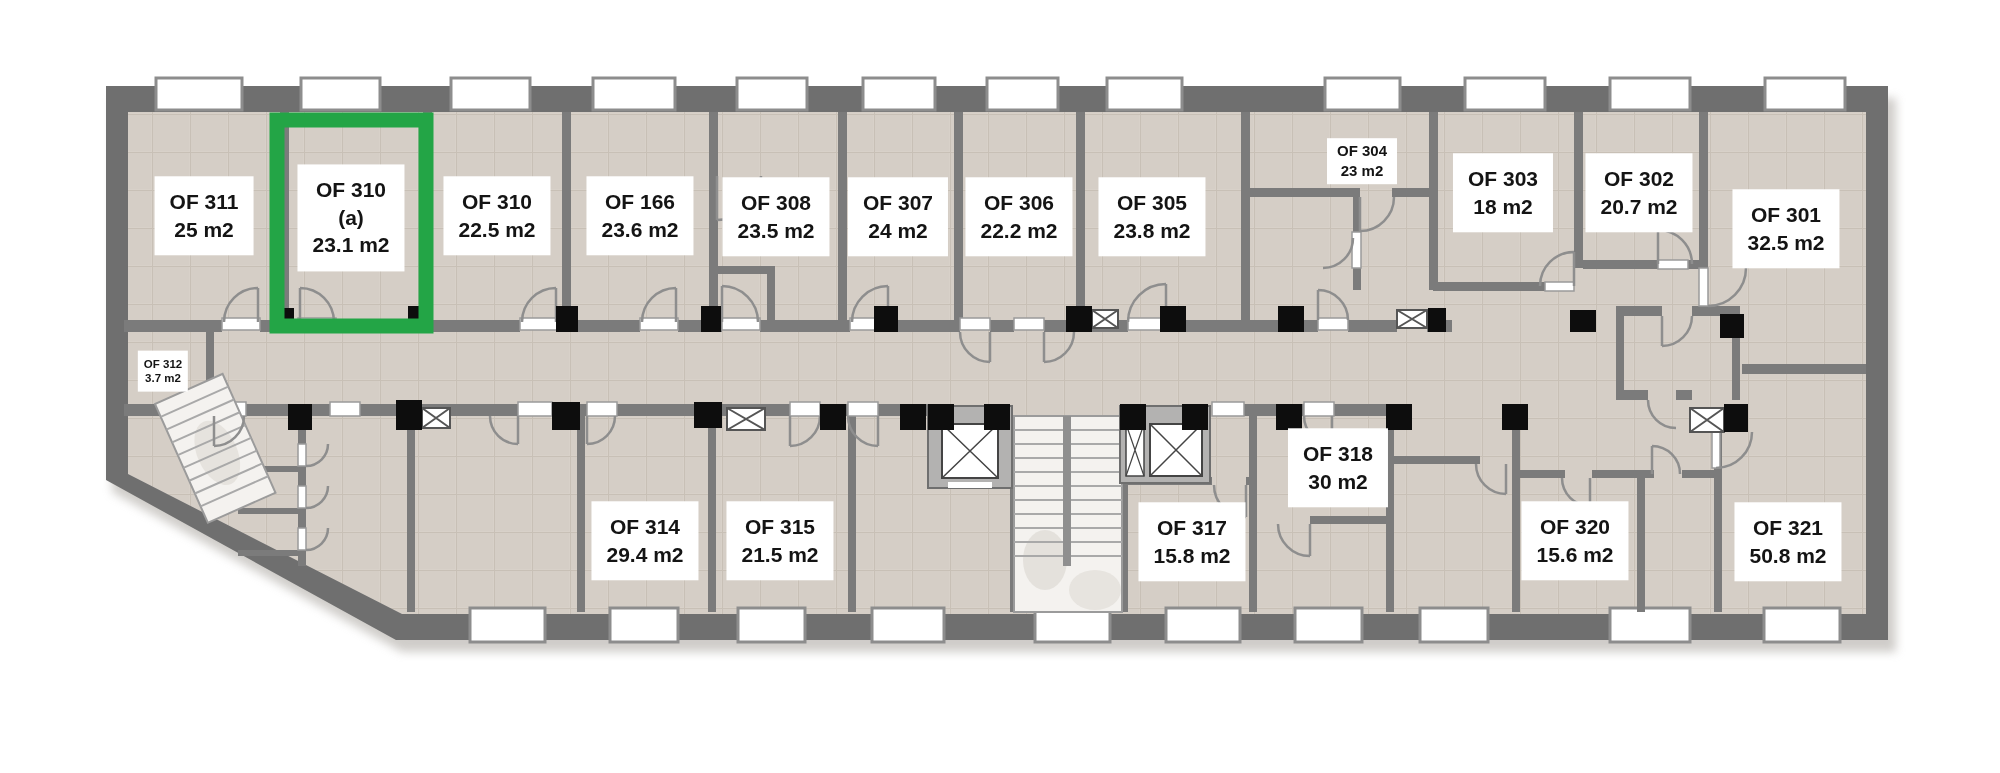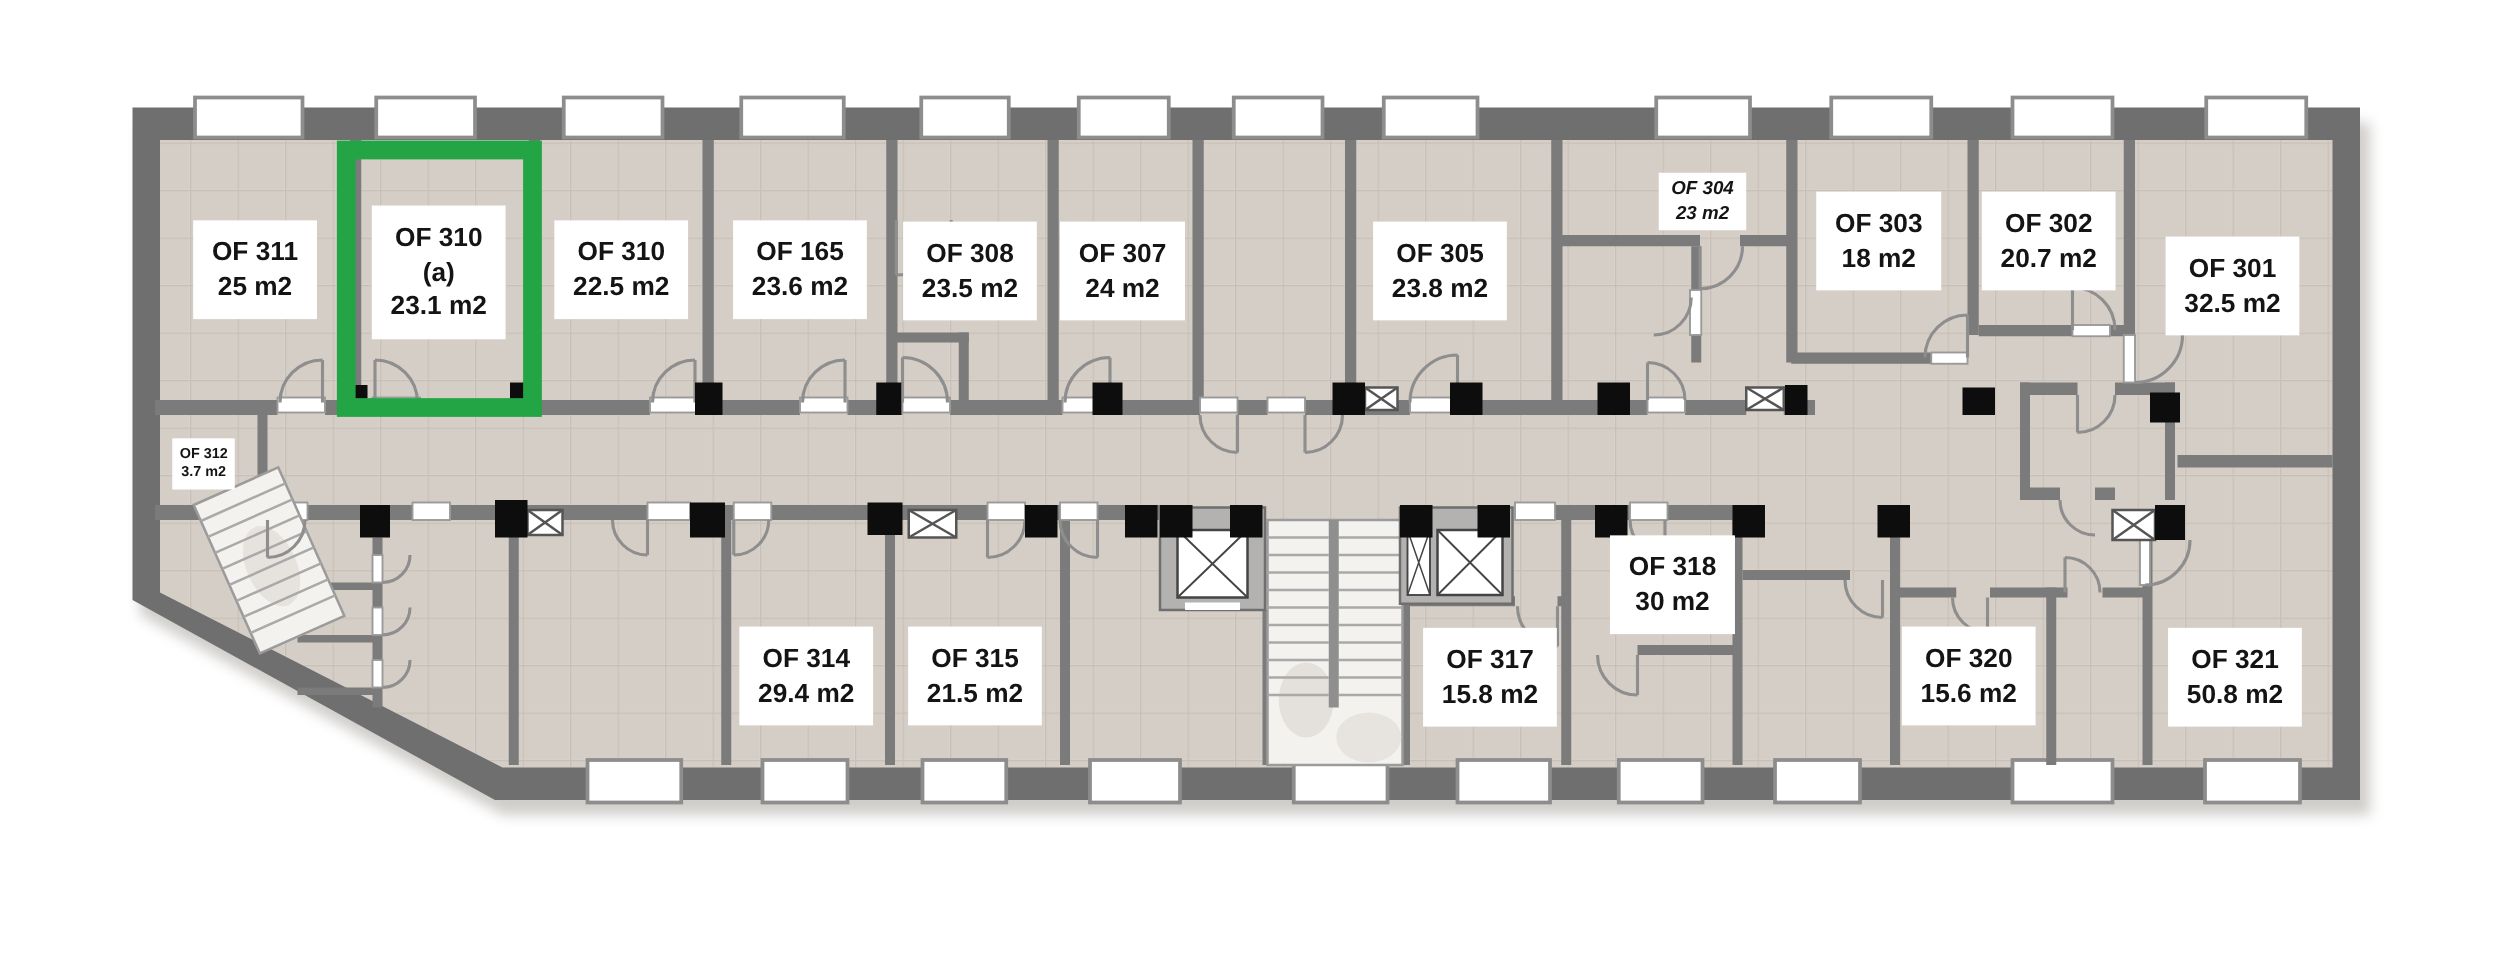--- a/index.html
+++ b/index.html
@@ -4,21 +4,21 @@
 <title>Floor plan</title>
 <style>
   html,body{margin:0;padding:0;background:#ffffff;}
   .stage{position:relative;width:2000px;height:773px;background:#ffffff;overflow:hidden;
          font-family:"Liberation Sans","DejaVu Sans",sans-serif;}
   .stage svg{position:absolute;left:0;top:0;}
   .room-label{position:absolute;transform:translate(-50%,-50%);background:#ffffff;
               color:#141414;font-weight:700;font-size:21px;line-height:1.32;
               padding:12px 15px;text-align:center;white-space:nowrap;z-index:5;cursor:pointer;}
   .room-label .rn,.room-label .rs,.room-label .ra{display:block;}
-  .room-label.sm{font-size:15px;padding:3px 10px;font-style:italic;}
+  .room-label.sm{font-size:15px;padding:3px 10px;}
   .room-label.xs{font-size:11.5px;padding:6px 6px;line-height:1.25;}
 </style>
 </head>
 <body>
 
 <div class="stage">
 
 <svg width="2000" height="773" viewBox="0 0 2000 773">
   <defs>
     <pattern id="tiles" width="38" height="38" patternUnits="userSpaceOnUse">
@@ -299,31 +299,35 @@
 <div class="room-label" style="left:351px;top:218px">
       <span class="rn">OF 310</span>
       <span class="rs">(a)</span>
       <span class="ra">23.1 m2</span>
     </div>
 <div class="room-label" style="left:497px;top:216px">
       <span class="rn">OF 310</span>
       <span class="ra">22.5 m2</span>
     </div>
 <div class="room-label" style="left:640px;top:216px">
-      <span class="rn">OF 165</span>
+      <span class="rn">OF 166</span>
       <span class="ra">23.6 m2</span>
     </div>
 <div class="room-label" style="left:776px;top:217px">
       <span class="rn">OF 308</span>
       <span class="ra">23.5 m2</span>
     </div>
 <div class="room-label" style="left:898px;top:217px">
       <span class="rn">OF 307</span>
       <span class="ra">24 m2</span>
     </div>
+<div class="room-label" style="left:1019px;top:217px">
+      <span class="rn">OF 306</span>
+      <span class="ra">22.2 m2</span>
+    </div>
 <div class="room-label" style="left:1152px;top:217px">
       <span class="rn">OF 305</span>
       <span class="ra">23.8 m2</span>
     </div>
 <div class="room-label sm" style="left:1362px;top:161px">
       <span class="rn">OF 304</span>
       <span class="ra">23 m2</span>
     </div>
 <div class="room-label" style="left:1503px;top:193px">
       <span class="rn">OF 303</span>

